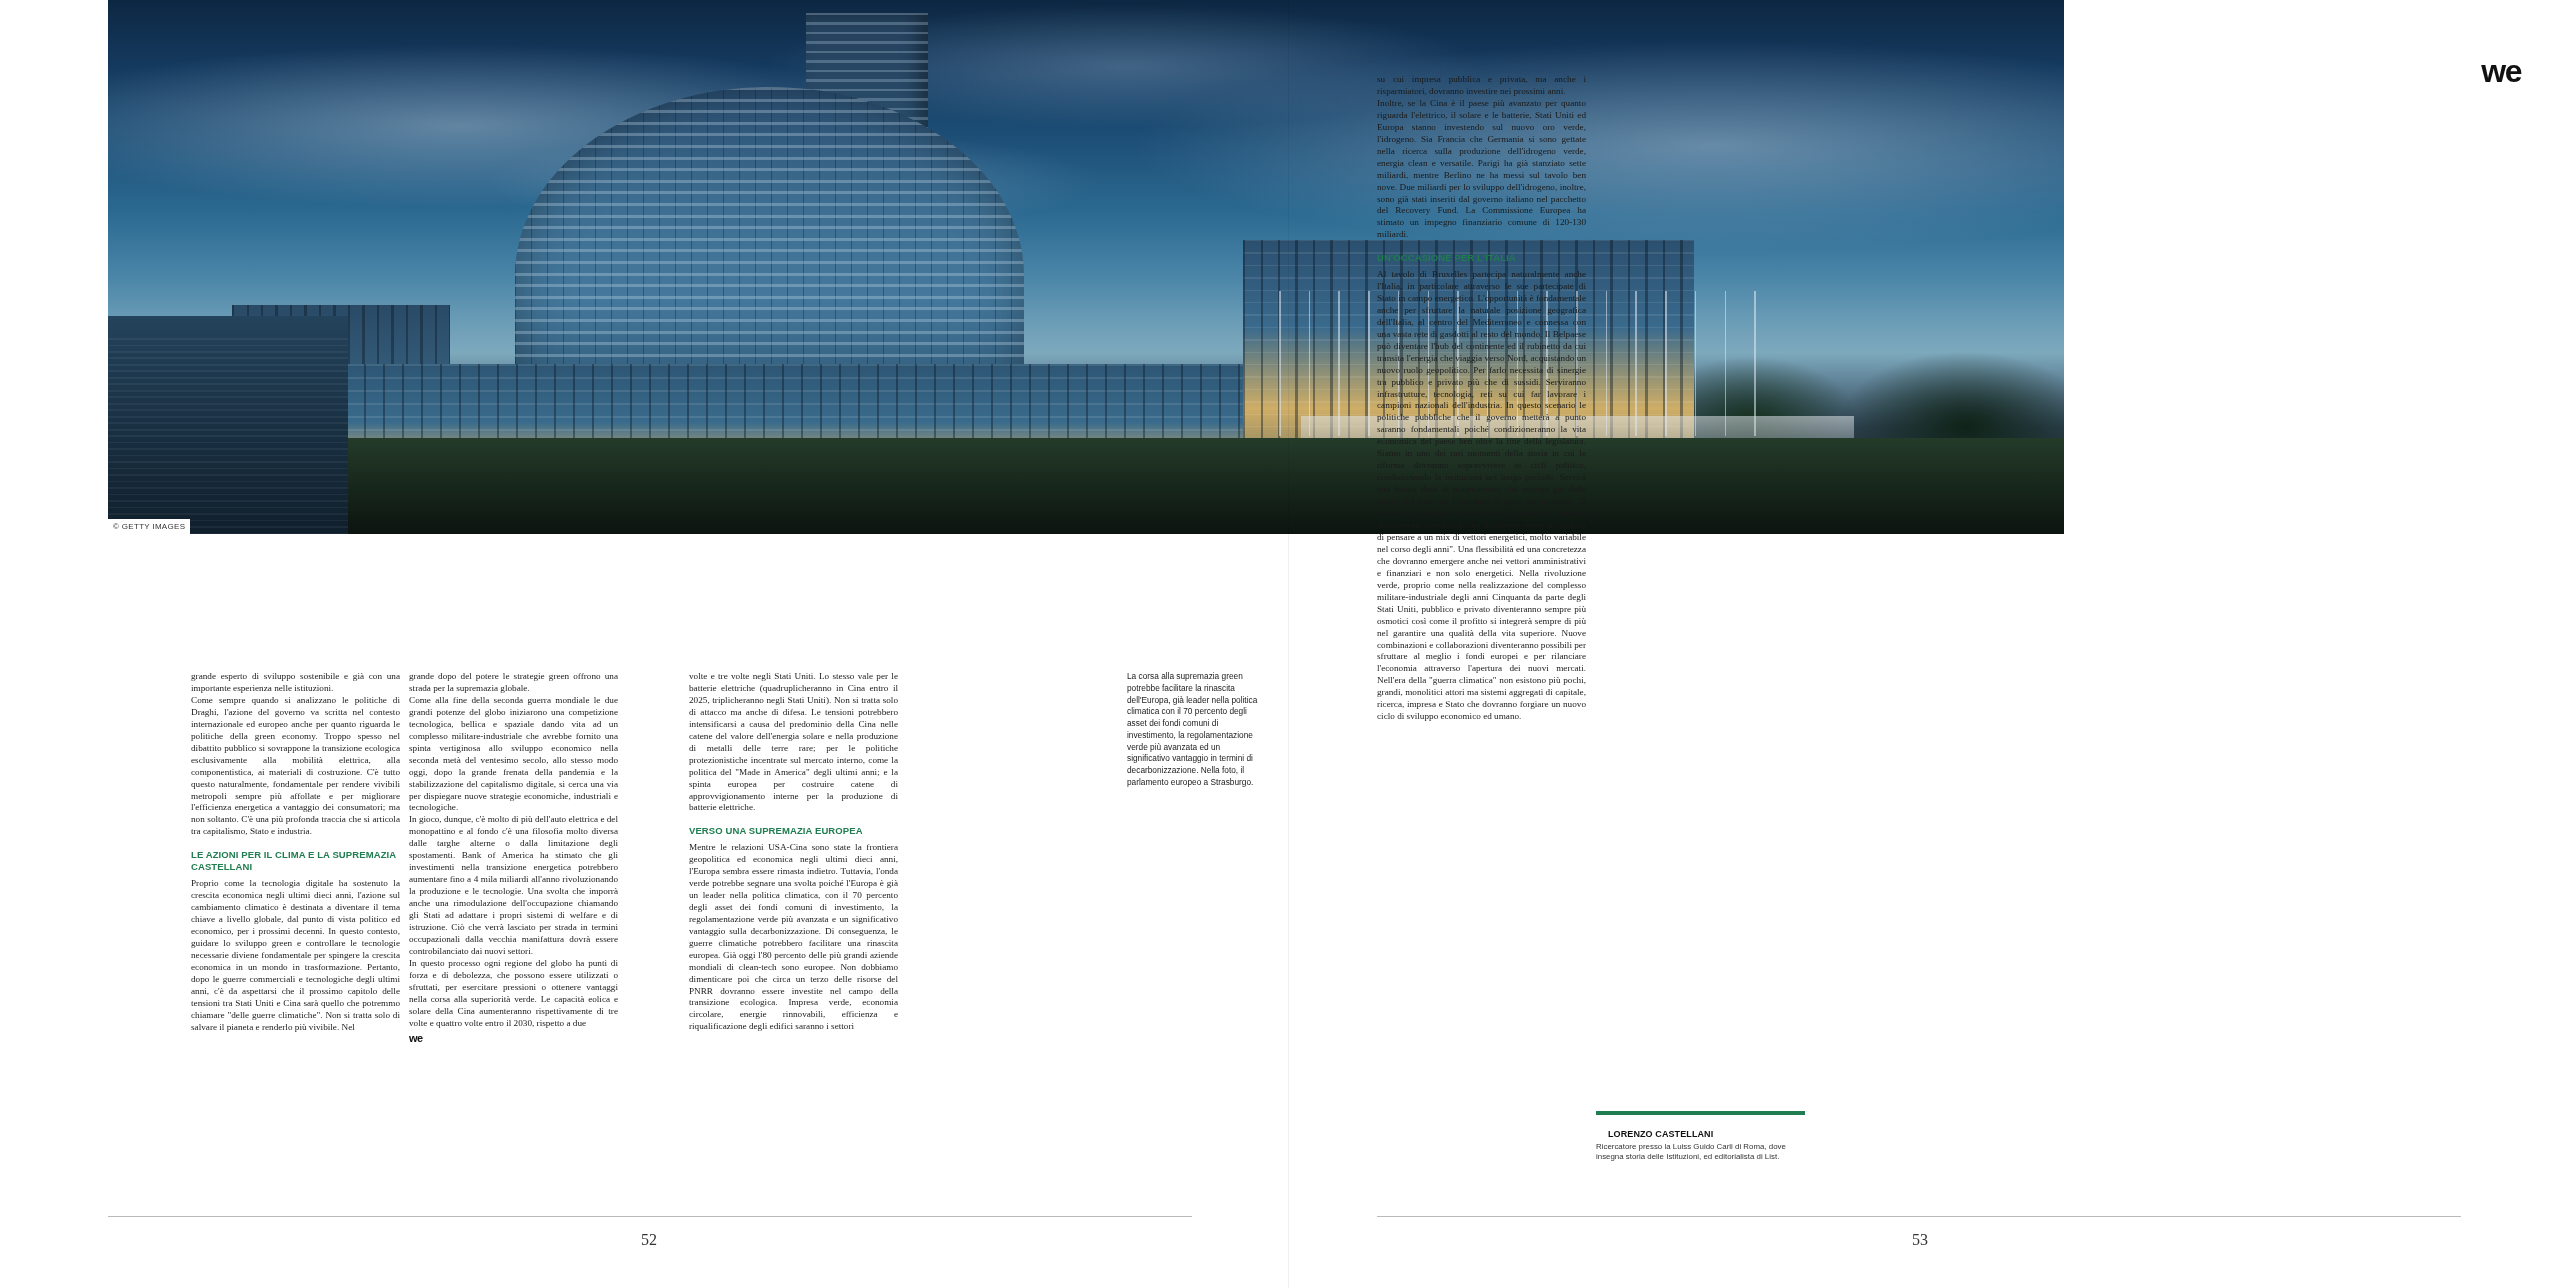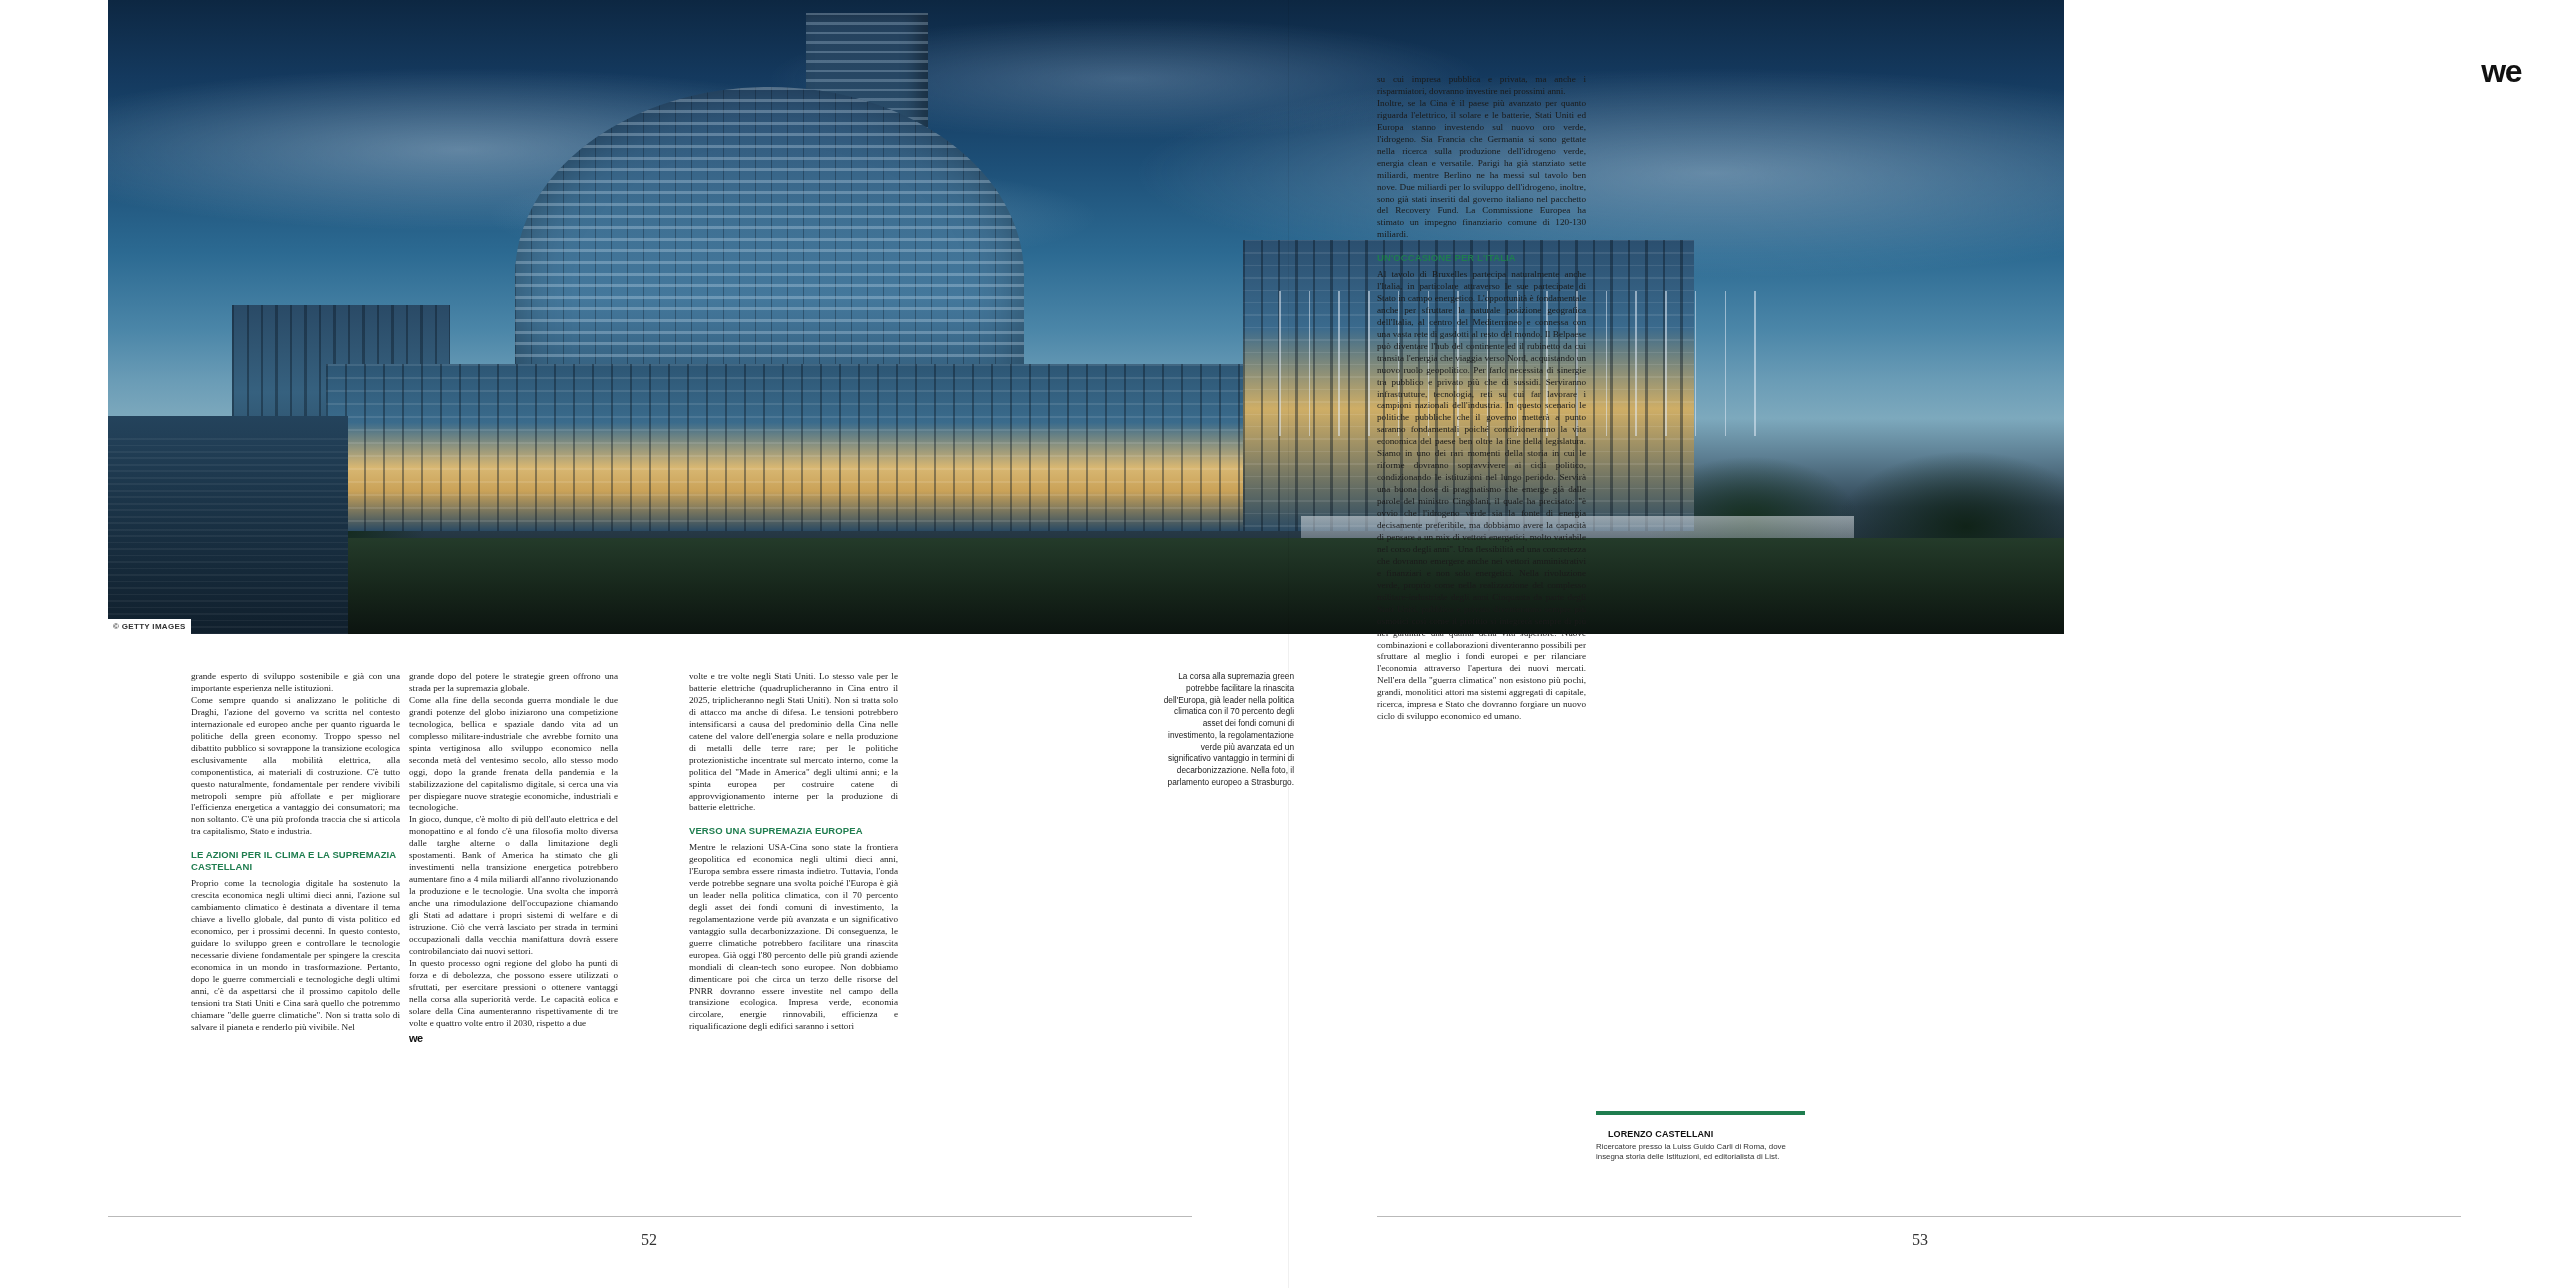--- a/index.html
+++ b/index.html
@@ -21,24 +21,23 @@
     background: #ffffff;
     box-sizing: border-box;
   }
 
   
   .hero {
     position: absolute;
     left: 108px;
     top: 0px;
     width: 1956px;
-    height: 634px;
+    height: 534px;
     overflow: hidden;
     background: #0b1526;
-    font-weight: bold;
   }
   .hero-sky {
     position: absolute;
     left: 0; top: 0; width: 100%; height: 100%;
     background:
       linear-gradient(to bottom,
         #0d2742 0%,
         #14395e 12%,
         #1d4f77 26%,
         #2c6a92 40%,
@@ -269,22 +268,21 @@
   
   .caption {
     position: absolute;
     left: 1127px;
     top: 671px;
     width: 135px;
     font-family: "Liberation Sans", sans-serif;
     font-size: 8.3px;
     line-height: 1.42;
     color: #1a1a1a;
-    text-align: right;
-    margin-left: 32px;
+    text-align: left;
   }
 
   
   .green-rule {
     position: absolute;
     left: 1596px;
     top: 1111px;
     width: 209px;
     height: 3.6px;
     background: #1f7d4f;

